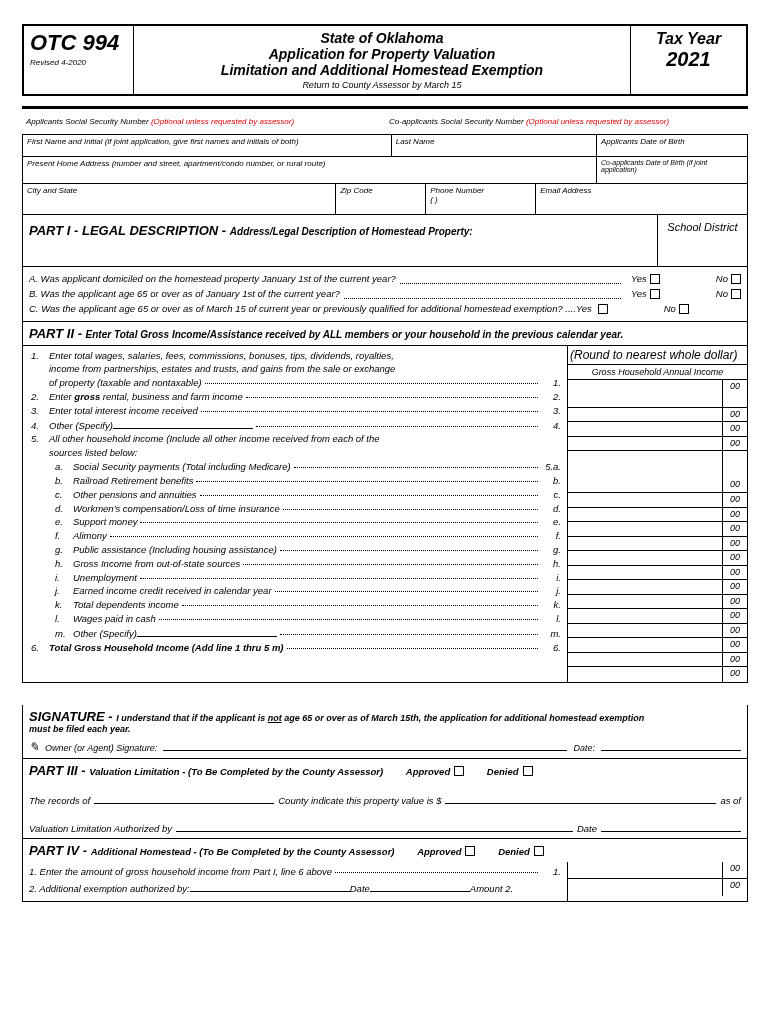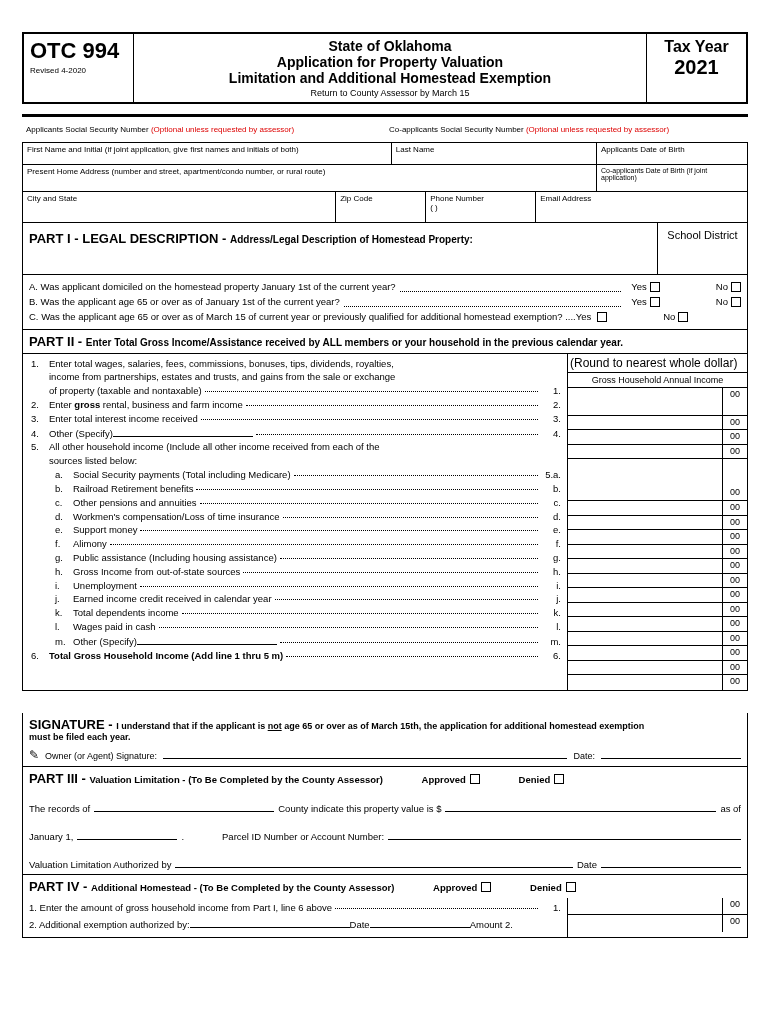--- a/index.html
+++ b/index.html
@@ -1,27 +1,27 @@
 <!DOCTYPE html>
 <html><head>
 <meta charset="utf-8">
 <style>
   * { box-sizing: border-box; margin: 0; padding: 0; }
   body { font-family: Arial, Helvetica, sans-serif; background: #fff; width: 770px; margin: 0 auto; font-size: 10px; color: #000; }
-  .page { padding: 32px 22px; }
+  .page { padding: 24px 22px; font-style: italic; }
   .hdr { display: flex; border: 2px solid #000; }
   .hdr-l { width: 110px; border-right: 1px solid #000; padding: 4px 6px; }
   .hdr-l .big { font-size: 22px; font-weight: bold; }
   .hdr-l .rev { font-size: 8px; margin-top: 2px; }
   .hdr-c { flex: 1; text-align: center; padding: 4px 6px; }
   .hdr-c .l1 { font-size: 14px; font-weight: bold; }
   .hdr-c .l2 { font-size: 14px; font-weight: bold; }
   .hdr-c .l3 { font-size: 14px; font-weight: bold; }
   .hdr-c .l4 { font-size: 9px; margin-top: 2px; }
-  .hdr-r { width: 100px; border-left: 1px solid #000; padding: 4px 6px; text-align: center; }
+  .hdr-r { width: 116px; border-left: 1px solid #000; padding: 4px 6px; text-align: center; }
   .hdr-r .ty { font-size: 16px; font-weight: bold; }
   .hdr-r .yr { font-size: 20px; font-weight: bold; }
   .thick-line { border-top: 3px solid #000; margin-top: 10px; margin-bottom: 6px; }
   .ssn-row { display: flex; }
   .ssn-row > div { flex: 1; font-size: 8px; padding: 2px 4px 8px 4px; }
   .opt { color: #d00; }
   .box-grid { border: 1px solid #000; }
   .row { display: flex; border-bottom: 1px solid #000; }
   .row:last-child { border-bottom: none; }
   .cell { border-right: 1px solid #000; padding: 2px 4px 10px 4px; font-size: 8px; }
@@ -55,21 +55,21 @@
   .sig { border: 1px solid #000; border-top: none; padding: 4px 6px; font-size: 9px; margin-top: 22px; }
   .sig .pt { font-size: 13px; font-weight: bold; }
   .sigline { display: flex; align-items: baseline; margin-top: 6px; gap: 6px; }
   .uline { flex: 1; border-bottom: 1px solid #000; height: 10px; }
   .part34 { border: 1px solid #000; border-top: none; padding: 4px 6px; font-size: 9.5px; }
   .part34 .pt { font-size: 13px; font-weight: bold; }
   .p34row { display: flex; align-items: baseline; margin-top: 16px; gap: 4px; }
   .p4body { border: 1px solid #000; border-top: none; display: flex; }
   .p4l { flex: 1; padding: 4px 6px; font-size: 9.5px; }
   .p4r { width: 180px; border-left: 1px solid #000; }
-  .apden { display: inline-flex; align-items: center; gap: 4px; margin-left: 36px; font-weight: bold; }
+  .apden { display: inline-flex; align-items: center; gap: 4px; margin-left: 20px; font-weight: bold; }
   .pen-icon { font-size: 12px; }
 </style>
 </head>
 <body>
 
 <div class="page">
   <div class="hdr">
     <div class="hdr-l">
       <div class="big">OTC 994</div>
       <div class="rev">Revised 4-2020</div>
@@ -395,25 +395,20 @@
         <span class="cb"></span>
       </span>
     <div class="p34row">
       <span>The records of</span>
         <span class="uline" style="max-width:180px"></span>
       <span>County indicate this property value is $</span>
         <span class="uline"></span>
       <span>as of</span>
     </div>
     <div class="p34row">
-      <span>January 1,</span><span class="uline" style="max-width:100px"></span>.
-      <span style="width:30px"></span>
-      <span>Parcel ID Number or Account Number:</span><span class="uline"></span>
-    </div>
-    <div class="p34row">
       <span>Valuation Limitation Authorized by</span>
         <span class="uline"></span>
       <span>Date</span>
         <span class="uline" style="max-width:140px"></span>
     </div>
   </div>
 
   <div class="part34" style="border-bottom:none">
     <span class="pt">PART IV - </span><b>Additional Homestead - (To Be Completed by the County Assessor)</b>
     <span class="apden">

